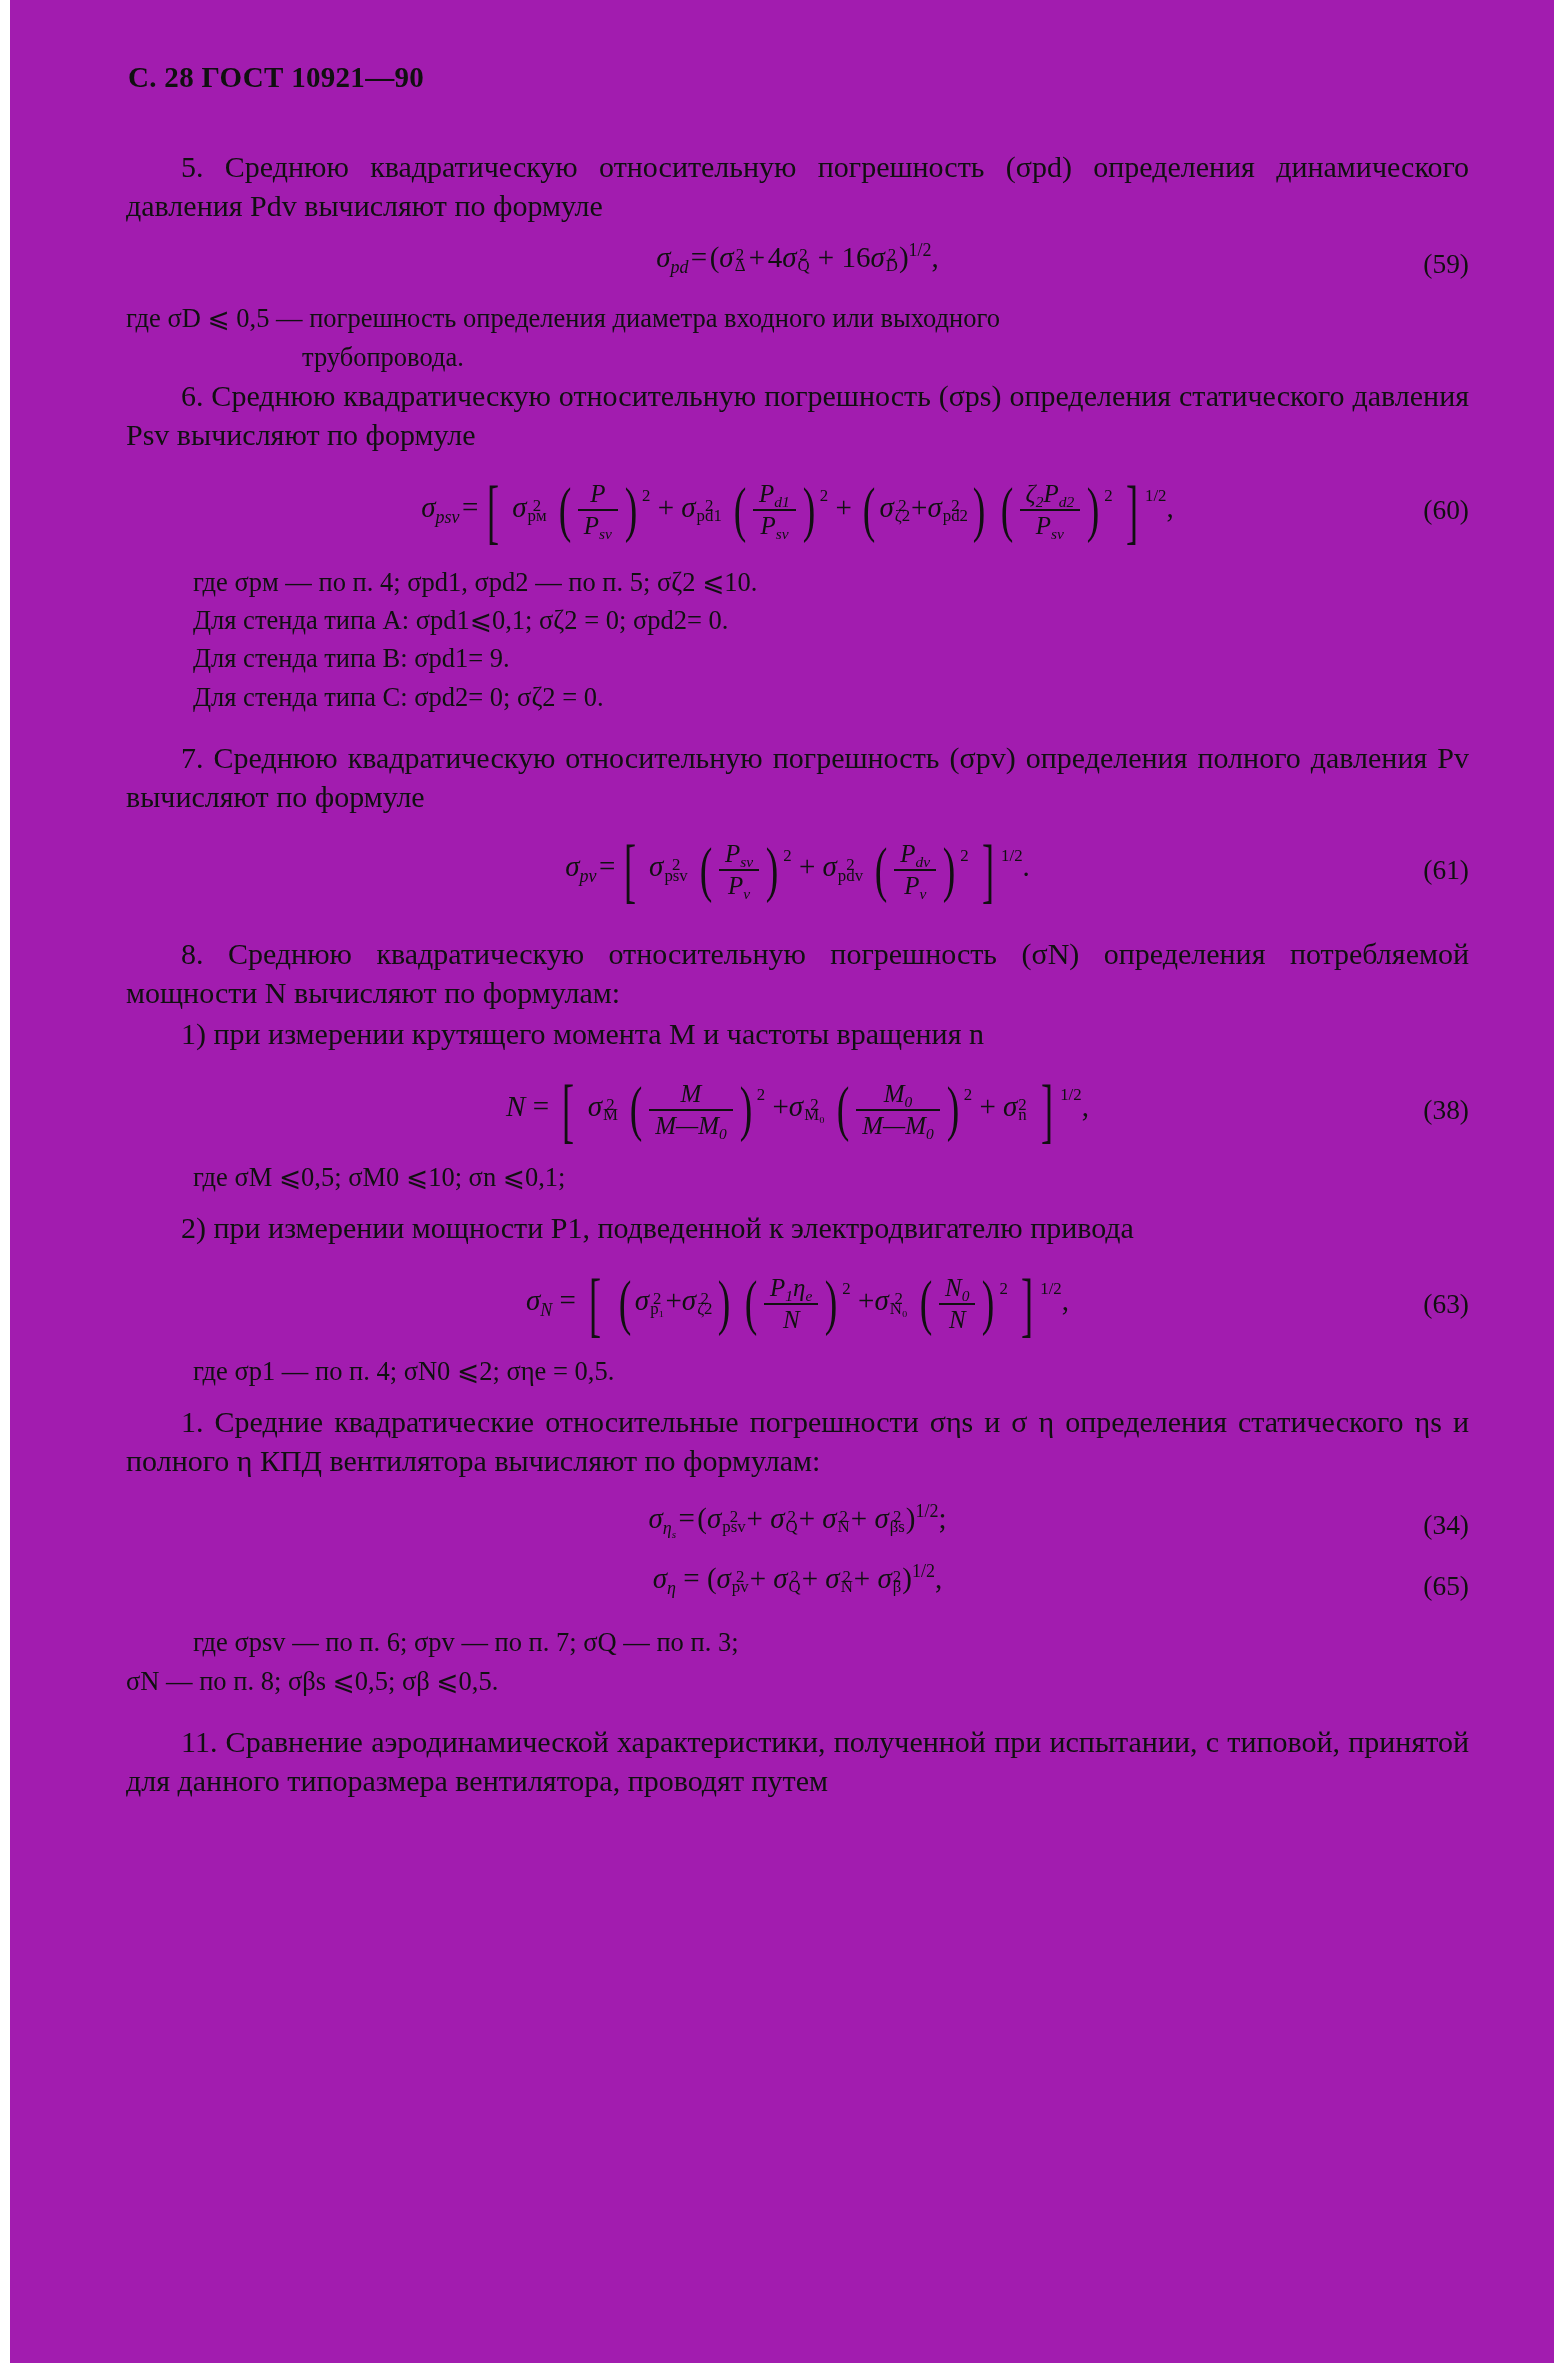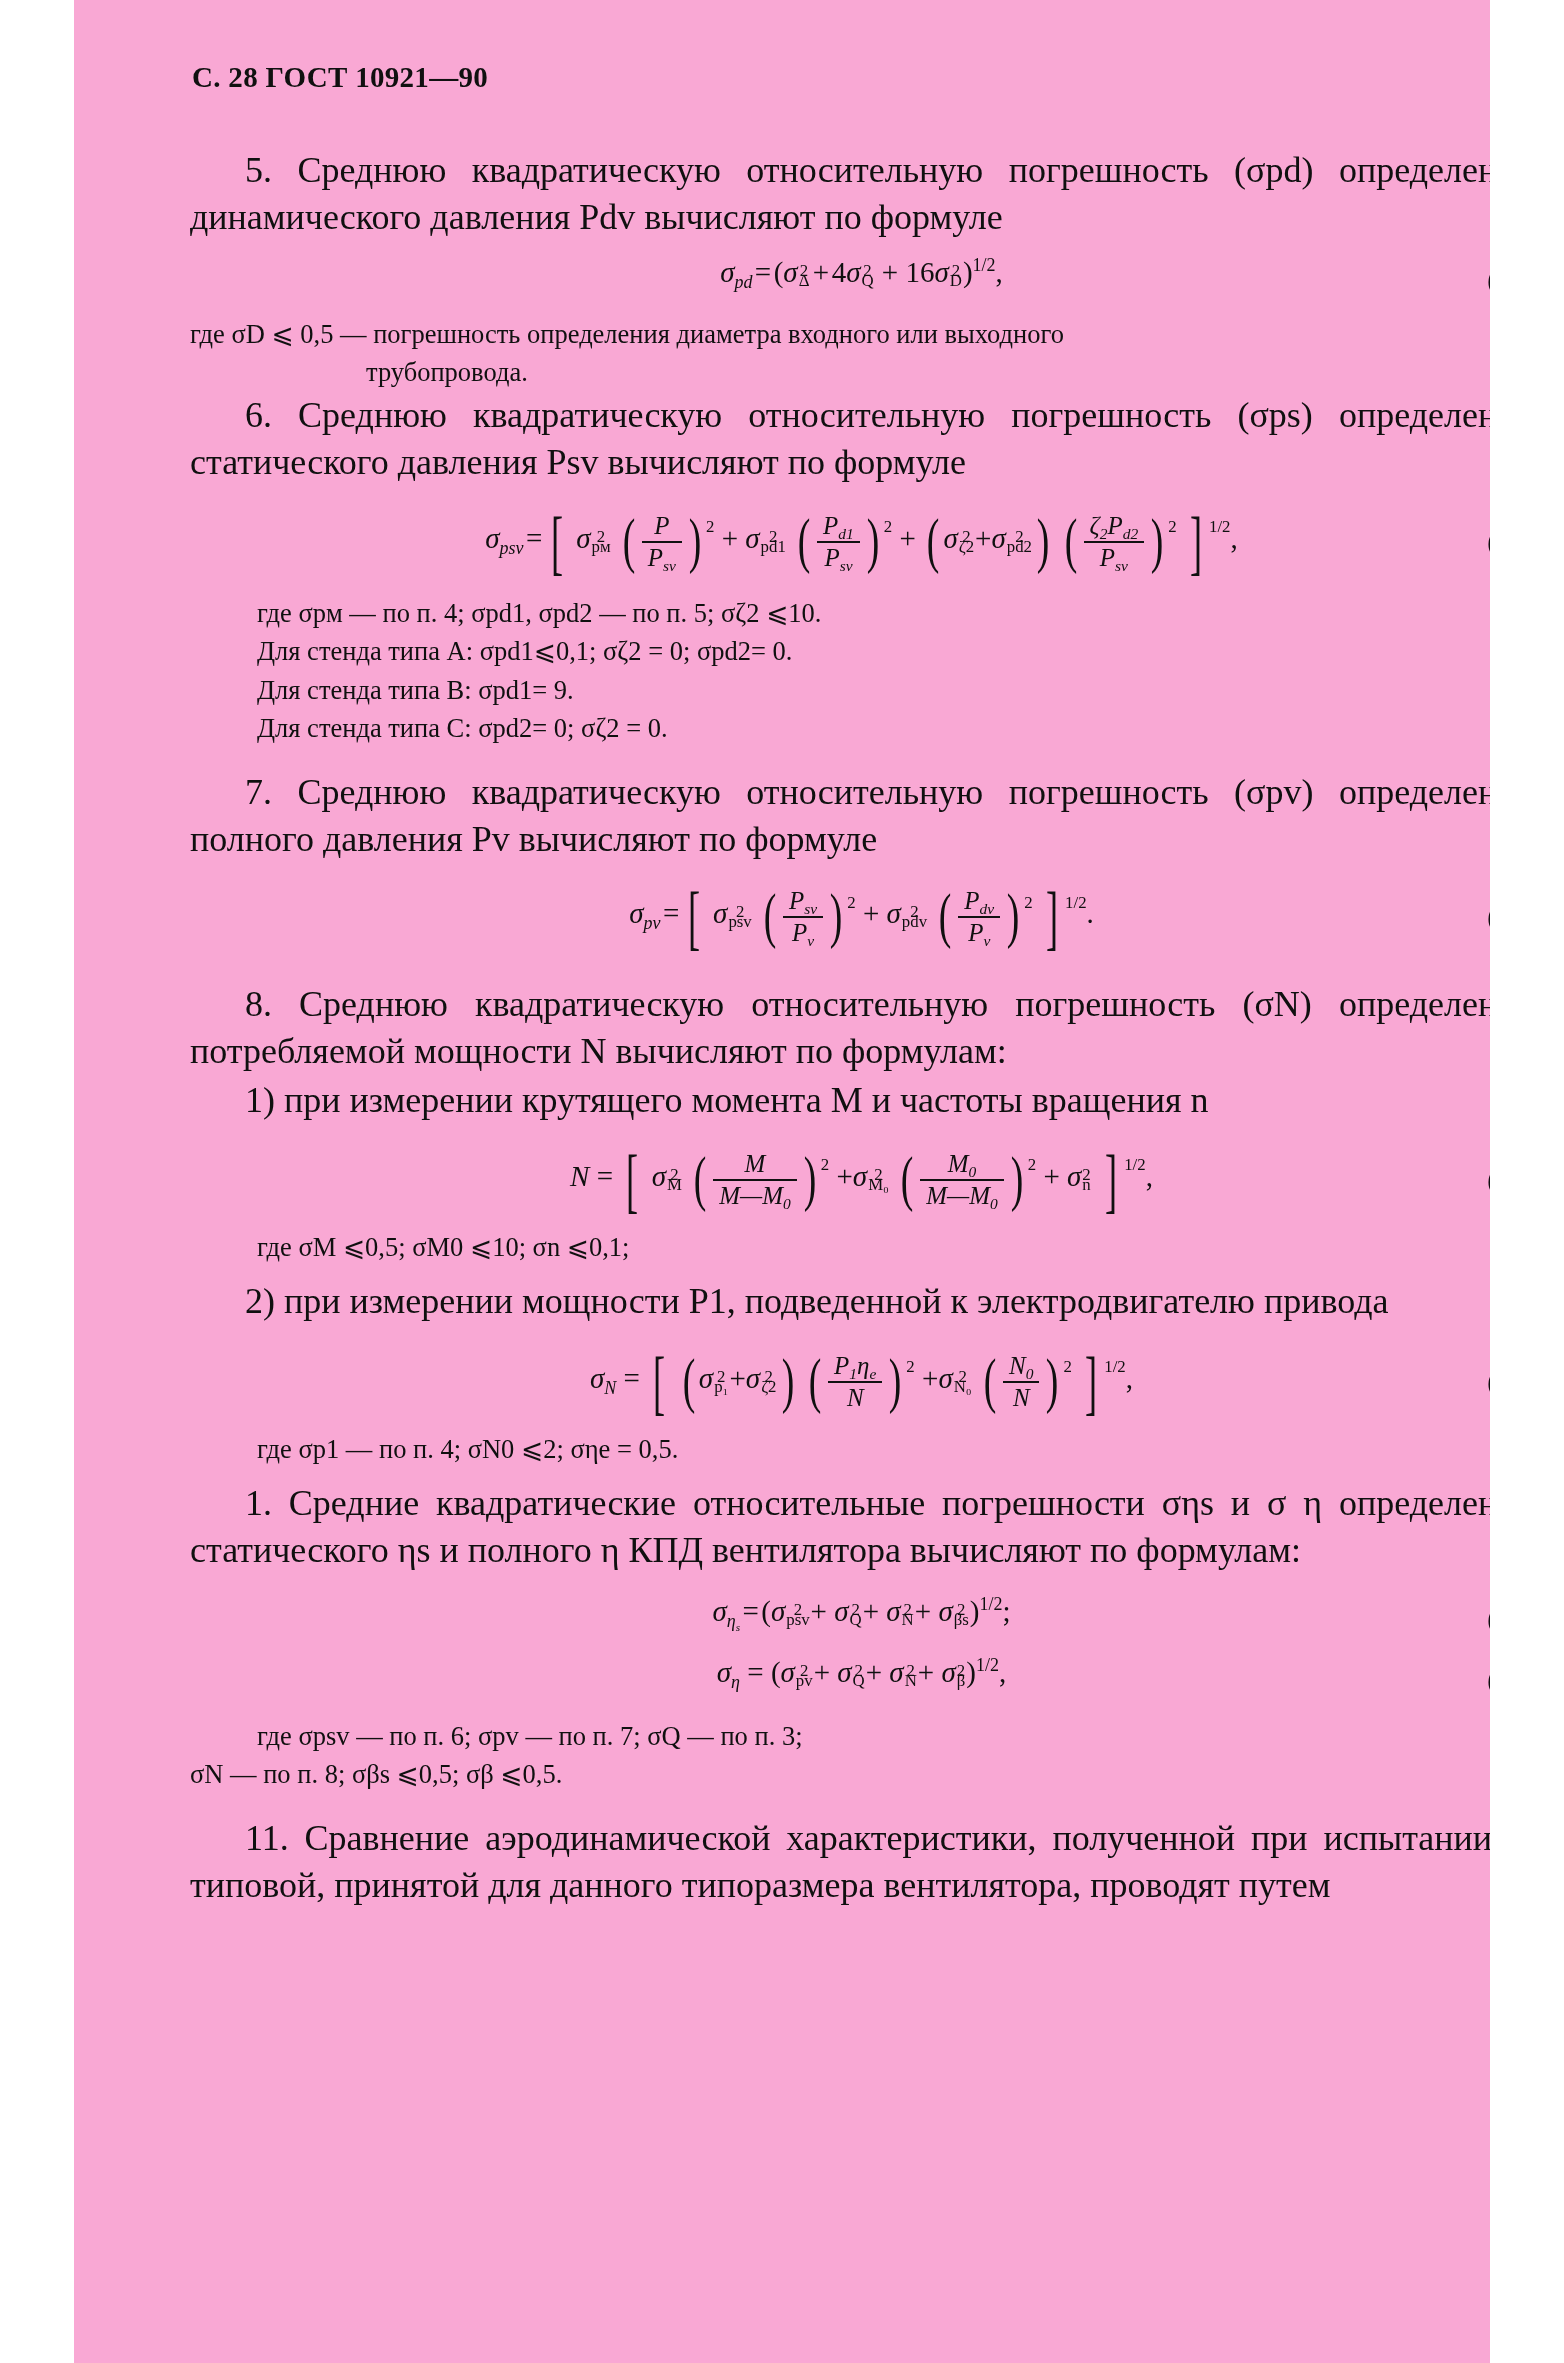--- a/index.html
+++ b/index.html
@@ -6,24 +6,24 @@
     margin: 0;
     padding: 0;
     background: #ffffff;
   }
   body {
     font-family: "Liberation Serif", serif;
     color: #101010;
   }
   .page {
     position: relative;
-    width: 1416px;
+    width: 1544px;
     height: 2363px;
     margin: 0 auto;
-    background: #f9a8d4;
+    background: #a21caf;
     overflow: hidden;
     text-decoration: underline;
   }
   .sheet {
     position: absolute;
     left: 0; top: 0;
     width: 1564px;
     height: 2363px;
     padding: 0;
   }
@@ -37,21 +37,21 @@
     font-family: "Liberation Serif", serif;
   }
   .content {
     position: absolute;
     left: 116px;
     top: 147px;
     width: 1343px;
   }
   p.para {
     margin: 0 0 2px 0;
-    font-size: 36px;
+    font-size: 30px;
     line-height: 1.30;
     text-align: justify;
     text-justify: inter-word;
     font-family: "Liberation Serif", serif;
   }
   p.indent { text-indent: 55px; }
   .where {
     margin: 3.9px 0 2px 0;
     font-size: 26.5px;
     line-height: 1.30;

